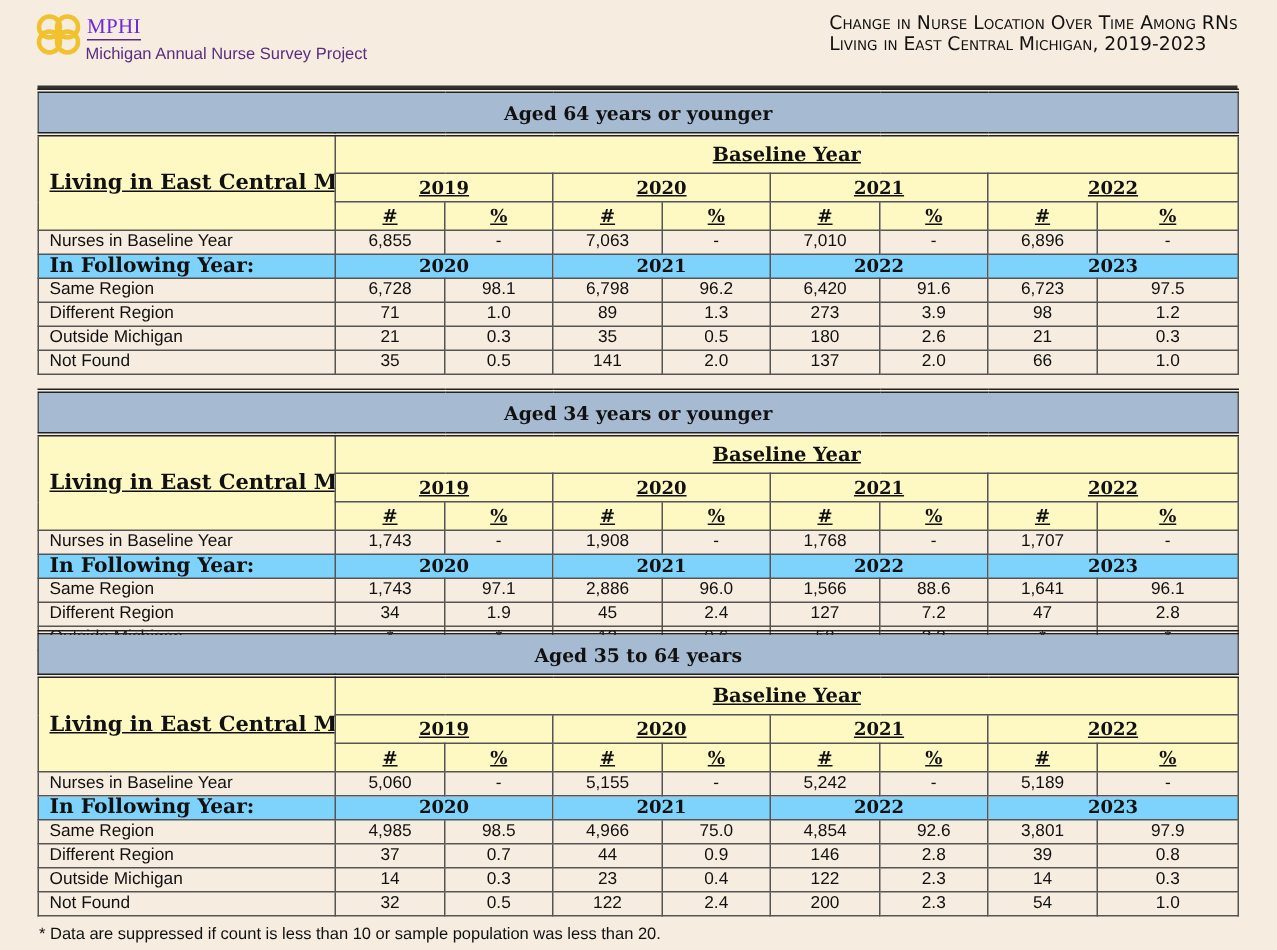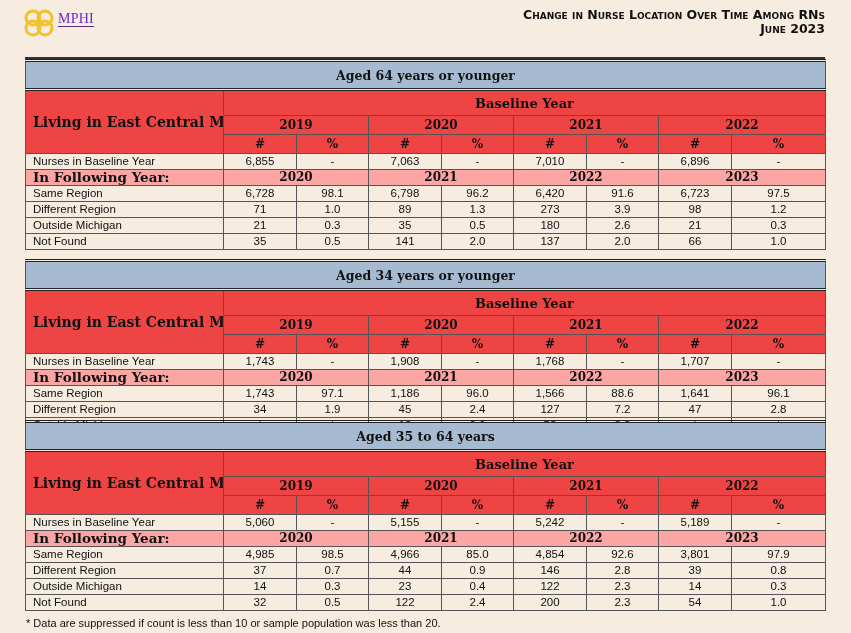--- a/index.html
+++ b/index.html
@@ -1,56 +1,57 @@
 <!DOCTYPE html>
 <html><head>
 <meta charset="utf-8">
 <style>
   html, body { margin:0; padding:0; }
   body { width:851px; height:633px; background:#f6ecdf; position:relative; overflow:hidden; font-family:"Liberation Sans", sans-serif; }
   .logo { position:absolute; left:24px; top:9px; width:240px; height:36px; }
   .logo-mark { position:absolute; left:0; top:0; width:30px; height:28px; }
   .logo-mphi { position:absolute; left:34px; top:3px; font-family:"Liberation Serif", serif; font-size:14px; color:#6d28d9; border-bottom:1.5px solid #5a2d82; line-height:14px; letter-spacing:0.2px; }
   .logo-sub { position:absolute; left:33px; top:21px; font-size:11px; color:#5a2d82; white-space:nowrap; }
-  .title { position:absolute; right:26px; top:8px; text-align:right; font-family:"DejaVu Sans", sans-serif; font-weight:bold; font-variant:small-caps; font-size:12.5px; line-height:14px; color:#111; }
+  .title { position:absolute; right:26px; top:8px; font-family:"DejaVu Sans", sans-serif; font-weight:normal; font-variant:small-caps; font-size:12.5px; line-height:14px; color:#111; }
   .title div { white-space:nowrap; }
   table.t { position:absolute; left:25px; width:800px; border-collapse:collapse; table-layout:fixed; font-size:11.5px; color:#111; }
   table.t td { padding:0; height:15px; line-height:15px; text-align:center; border:1px solid #555; white-space:nowrap; overflow:hidden; }
   .sec { background:#a6bbd2; font-family:"DejaVu Serif", serif; font-weight:bold; font-size:12.5px; height:26px !important; border-top:3px double #222 !important; border-bottom:3px double #222 !important; }
-  .hdr { background:#ef4444; font-family:"DejaVu Serif", serif; font-weight:bold; font-size:12px; }
+  .hdr { background:#fef9c3; font-family:"DejaVu Serif", serif; font-weight:bold; font-size:12px;text-decoration:underline; }
   .hdr-label { text-align:left !important; padding-left:7px !important; font-size:14px; line-height:16px !important; }
   .bl { height:24px !important; font-size:13px; }
   .yr { height:18px !important; }
   .ph { height:18px !important; font-family:"DejaVu Serif", serif; font-weight:bold; }
   .row td { background:#f6ecdf; }
   .row td.lbl { text-align:left; padding-left:7px; }
   .base td { border-top:3px double #222; }
-  .fy td { background:#fca5a5; font-family:"DejaVu Serif", serif; font-weight:bold; font-size:12px; height:16px; border-top:2px solid #333; }
+  .fy td { background:#7dd3fc; font-family:"DejaVu Serif", serif; font-weight:bold; font-size:12px; height:16px; border-top:2px solid #333; }
   .fy td.lbl { text-align:left; padding-left:7px; font-size:13.5px; }
   .last td { border-bottom:2px solid #333; }
   .foot { position:absolute; left:26px; top:617px; font-size:11px; color:#111; white-space:nowrap; }
   .rule { position:absolute; left:25px; width:800px; height:3px; background:#333; }
 </style>
 </head>
 <body>
 
 <div class="logo">
   <svg class="logo-mark" viewBox="0 0 30 28">
     <circle cx="9" cy="9" r="7" fill="none" stroke="#f2c12e" stroke-width="3"></circle>
     <circle cx="21" cy="9" r="7" fill="none" stroke="#f2c12e" stroke-width="3"></circle>
     <circle cx="9" cy="19" r="7" fill="none" stroke="#f2c12e" stroke-width="3"></circle>
     <circle cx="21" cy="19" r="7" fill="none" stroke="#f2c12e" stroke-width="3"></circle>
     <rect x="11" y="11" width="8" height="6" fill="#f2c12e"></rect>
   </svg>
   <span class="logo-mphi">MPHI</span>
+  <span class="logo-sub">Michigan Annual Nurse Survey Project</span>
 </div>
 
 <div class="title">
   <div>Change in Nurse Location Over Time Among RNs</div>
-  <div>June 2023</div>
+  <div>Living in East Central Michigan, 2019-2023</div>
 </div>
 
 <div class="rule" style="top:57px"></div>
 
 <div id="tables">
     <table class="t" style="top:59px">
       <colgroup>
         <col style="width:198px">
         <col style="width:73px">
         <col style="width:72px">
@@ -200,21 +201,21 @@
           <td class="lbl">In Following Year:</td>
           <td colspan="2">2020</td>
           <td colspan="2">2021</td>
           <td colspan="2">2022</td>
           <td colspan="2">2023</td>
         </tr>
         <tr class="row">
           <td class="lbl" style="height:14.5px">Same Region</td>
           <td>1,743</td>
           <td>97.1</td>
-          <td>1,186</td>
+          <td>2,886</td>
           <td>96.0</td>
           <td>1,566</td>
           <td>88.6</td>
           <td>1,641</td>
           <td>96.1</td>
         </tr>
         <tr class="row">
           <td class="lbl" style="height:14.5px">Different Region</td>
           <td>34</td>
           <td>1.9</td>
@@ -301,21 +302,21 @@
           <td colspan="2">2020</td>
           <td colspan="2">2021</td>
           <td colspan="2">2022</td>
           <td colspan="2">2023</td>
         </tr>
         <tr class="row">
           <td class="lbl" style="height:14.5px">Same Region</td>
           <td>4,985</td>
           <td>98.5</td>
           <td>4,966</td>
-          <td>85.0</td>
+          <td>75.0</td>
           <td>4,854</td>
           <td>92.6</td>
           <td>3,801</td>
           <td>97.9</td>
         </tr>
         <tr class="row">
           <td class="lbl" style="height:14.5px">Different Region</td>
           <td>37</td>
           <td>0.7</td>
           <td>44</td>

